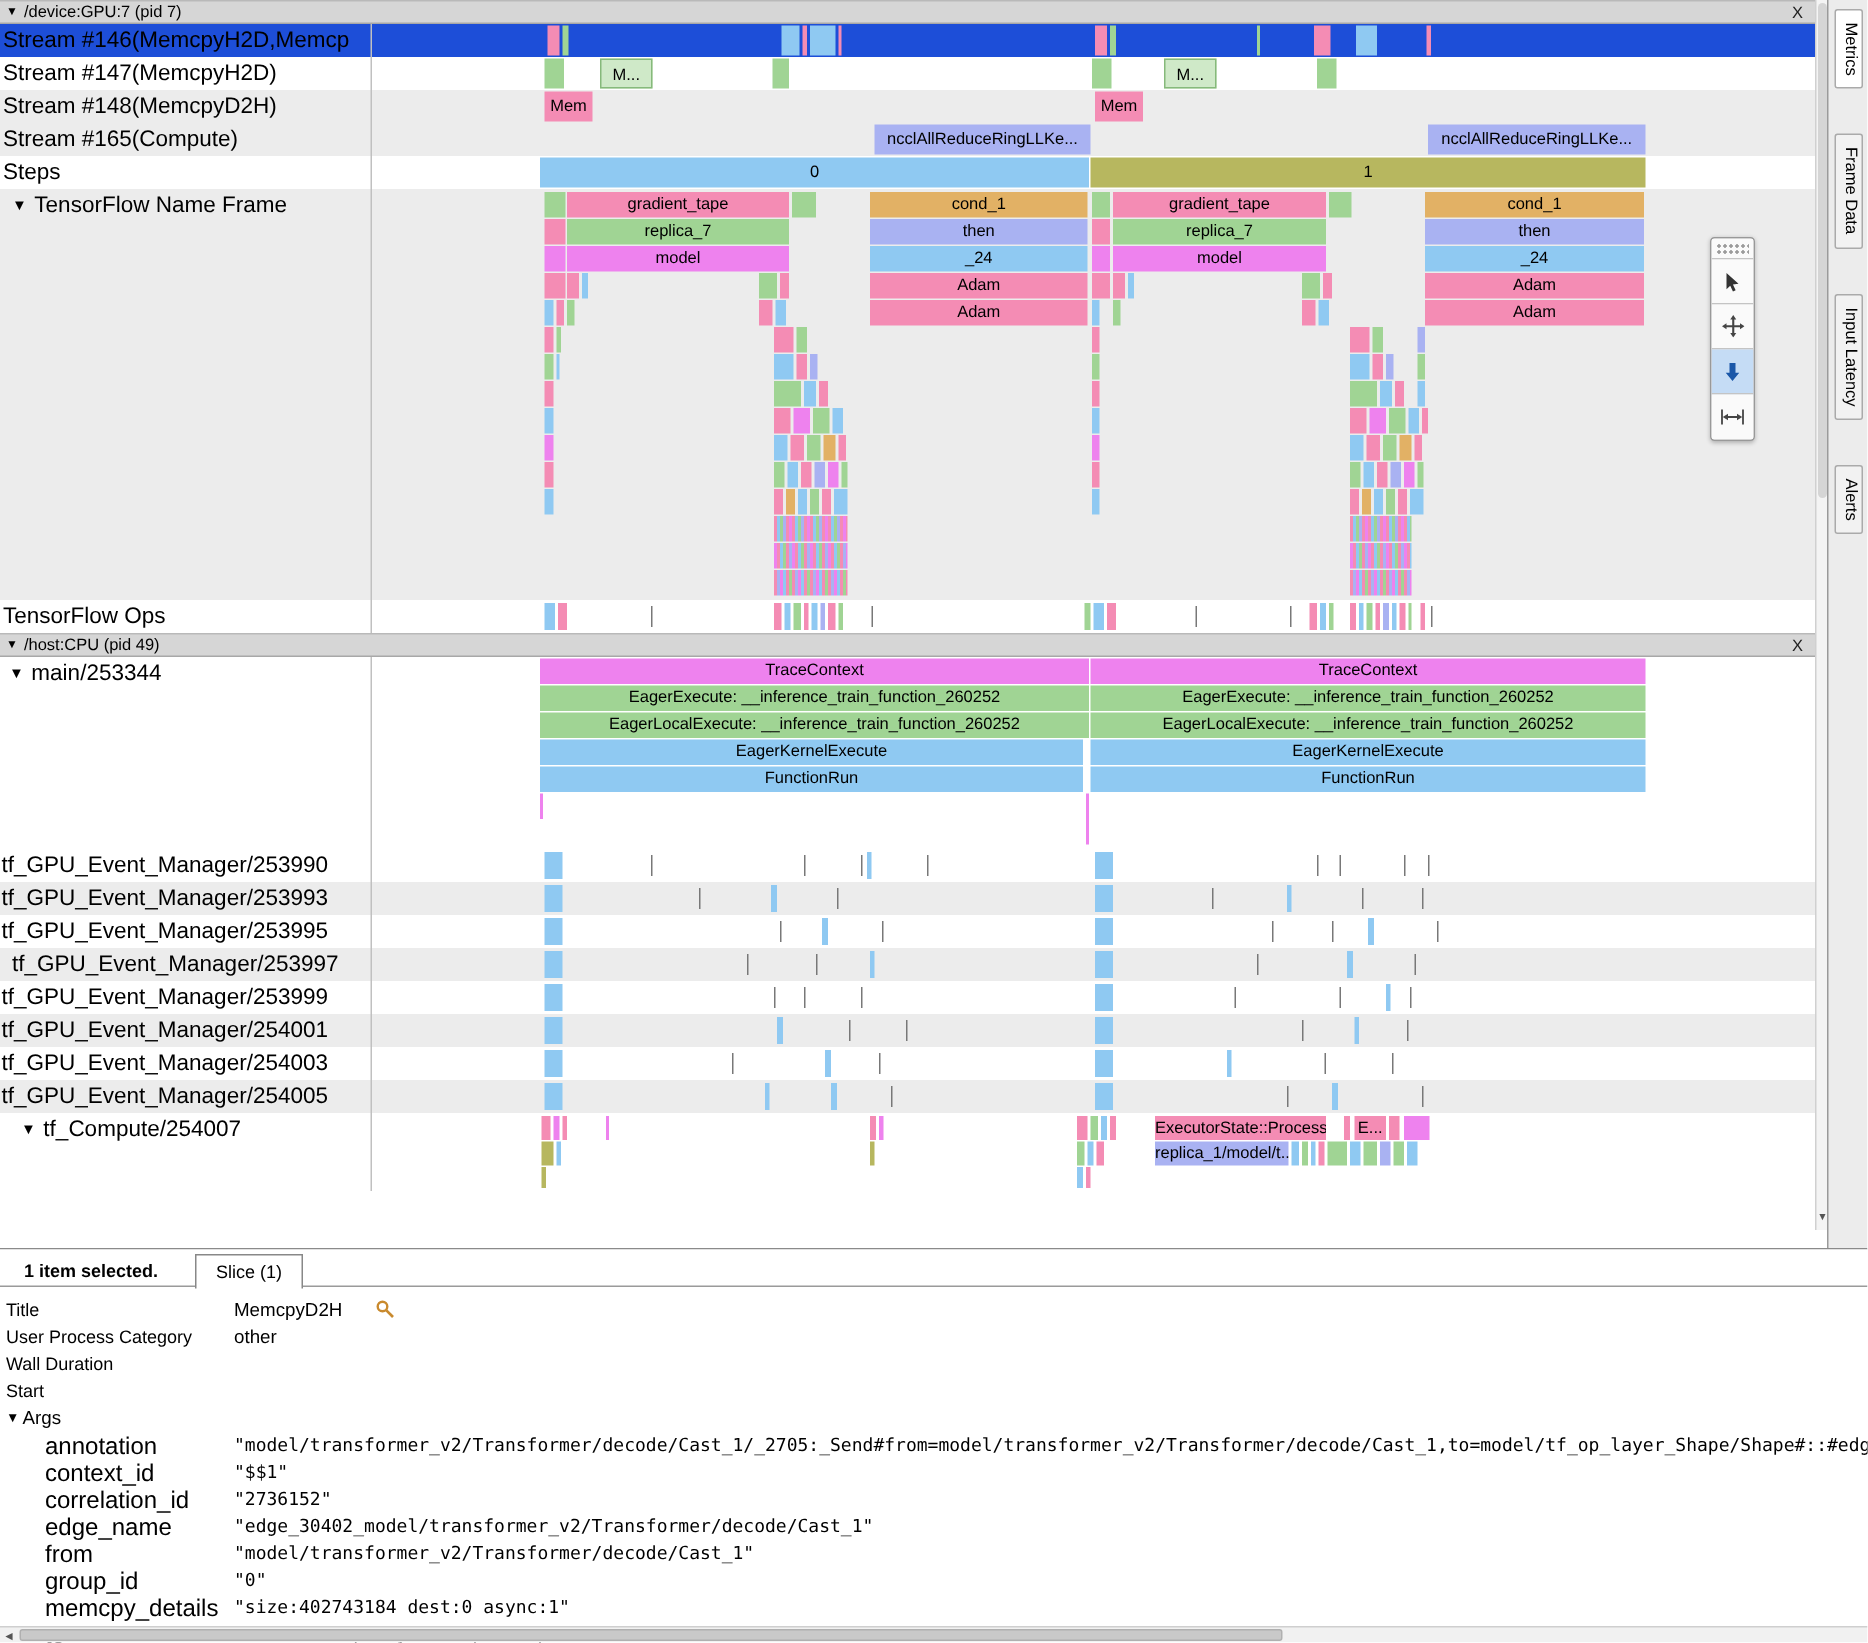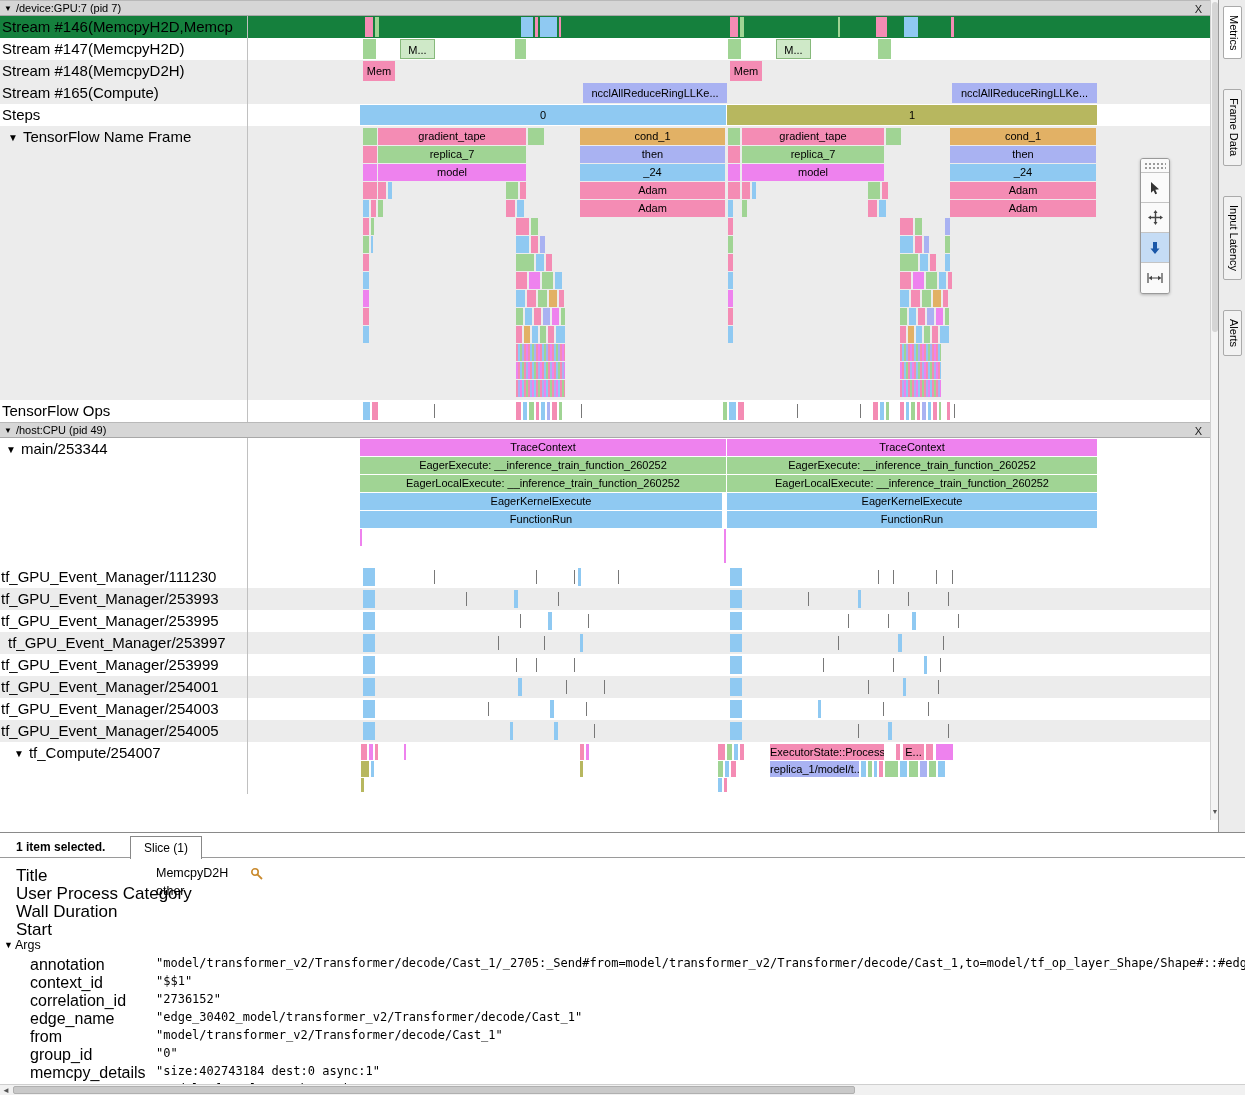--- a/index.html
+++ b/index.html
@@ -38,39 +38,39 @@
   .tool-btn.griprow{height:14px;}
   .grip{width:22px;height:8px;background-image:radial-gradient(#9b9b9b 1px, transparent 1.3px);background-size:4px 4px;}
 
   
   .bottom-panel{position:absolute;top:832px;left:0;width:1245px;height:263px;background:#fff;border-top:1px solid #8a8a8a;}
   .detail-tabbar{position:relative;height:25px;border-bottom:1px solid #9a9a9a;background:#fff;}
   .sel-summary{position:absolute;left:16px;top:7px;font-size:12px;font-weight:bold;}
   .slice-tab{position:absolute;left:130px;top:3px;height:23px;background:#fff;border:1px solid #888;border-bottom:none;padding:4px 13px 0;font-size:12px;z-index:2;}
   .detail-fields{position:relative;padding-top:6px;}
   .dfield{position:relative;height:18px;white-space:nowrap;}
-  .dlabel{position:absolute;left:16px;top:2px;font-size:17px;}
+  .dlabel{position:absolute;left:4px;top:2px;font-size:12px;}
   .arglabel{left:30px;font-size:16px;}
   .dvalue{position:absolute;left:156px;top:2px;font-size:12.5px;white-space:pre;}
   .dvalue.mono{font-family:"DejaVu Sans Mono",monospace;font-size:12px;}
   .search-ic{position:absolute;left:250px;top:2px;cursor:pointer;}
   .args-arrow{position:absolute;left:4px;top:4px;font-size:9px;}
   .args-label{position:absolute;left:15px;top:2px;font-size:12.5px;}
   .hscroll{position:absolute;left:0;bottom:0;width:1245px;height:11px;background:#f1f1f1;border-top:1px solid #cfcfcf;}
   .hleft{position:absolute;left:2px;top:1px;font-size:8px;color:#555;line-height:9px;cursor:pointer;}
   .hthumb{position:absolute;left:13px;top:1px;width:842px;height:8px;background:#c9c9c9;border:1px solid #b0b0b0;border-radius:2px;}
 </style>
 </head>
 <body>
 
 <div class="app">
   <div class="trace-area">
     <div class="trace-content" id="trace-content">
         <div class="sec-header"><span class="hdr-arrow">▼</span><span class="hdr-title">/device:GPU:7 (pid 7)</span><span class="xbtn">X</span></div>
-        <div class="trow" style="height: 22px; background: #15803d;">
+        <div class="trow" style="height: 22px; background: #1d4ed8;">
           <div class="trow-label" style="padding-left: 2px;"><span>Stream #146(MemcpyH2D,Memcp</span></div>
           <div class="trow-track">
             <div class="blk" style="left: 117px; top: 1px; width: 8px; height: 20px; line-height: 20px; background: rgb(244, 140, 180);"></div>
             <div class="blk" style="left: 127px; top: 1px; width: 4px; height: 20px; line-height: 20px; background: rgb(160, 212, 148);"></div>
             <div class="blk" style="left: 273px; top: 1px; width: 12px; height: 20px; line-height: 20px; background: rgb(143, 201, 242);"></div>
             <div class="blk" style="left: 287px; top: 1px; width: 3px; height: 20px; line-height: 20px; background: rgb(244, 140, 180);"></div>
             <div class="blk" style="left: 292px; top: 1px; width: 17px; height: 20px; line-height: 20px; background: rgb(143, 201, 242);"></div>
             <div class="blk" style="left: 311px; top: 1px; width: 2px; height: 20px; line-height: 20px; background: rgb(244, 140, 180);"></div>
             <div class="blk" style="left: 482px; top: 1px; width: 8px; height: 20px; line-height: 20px; background: rgb(244, 140, 180);"></div>
             <div class="blk" style="left: 492px; top: 1px; width: 4px; height: 20px; line-height: 20px; background: rgb(160, 212, 148);"></div>
@@ -291,21 +291,21 @@
             <div class="blk" style="left: 479px; top: 37px; width: 370px; height: 17px; line-height: 17px; background: rgb(160, 212, 148);">EagerLocalExecute: __inference_train_function_260252</div>
             <div class="blk" style="left: 112px; top: 55px; width: 362px; height: 17px; line-height: 17px; background: rgb(143, 201, 242);">EagerKernelExecute</div>
             <div class="blk" style="left: 479px; top: 55px; width: 370px; height: 17px; line-height: 17px; background: rgb(143, 201, 242);">EagerKernelExecute</div>
             <div class="blk" style="left: 112px; top: 73px; width: 362px; height: 17px; line-height: 17px; background: rgb(143, 201, 242);">FunctionRun</div>
             <div class="blk" style="left: 479px; top: 73px; width: 370px; height: 17px; line-height: 17px; background: rgb(143, 201, 242);">FunctionRun</div>
             <div class="blk" style="left: 112px; top: 91px; width: 2px; height: 17px; line-height: 17px; background: rgb(238, 130, 238);"></div>
             <div class="blk" style="left: 476px; top: 91px; width: 2px; height: 34px; line-height: 34px; background: rgb(238, 130, 238);"></div>
           </div>
         </div>
         <div class="trow" style="height: 22px; background: rgb(255, 255, 255);">
-          <div class="trow-label" style="padding-left: 1px;"><span>tf_GPU_Event_Manager/111230</span></div>
+          <div class="trow-label" style="padding-left: 1px;"><span>tf_GPU_Event_Manager/253990</span></div>
           <div class="trow-track">
             <div class="blk" style="left: 115px; top: 2px; width: 12px; height: 18px; line-height: 18px; background: rgb(143, 201, 242);"></div>
             <div class="blk tick" style="left: 186px; top: 4px; width: 1px; height: 14px; line-height: 14px; background: rgb(120, 120, 120);"></div>
             <div class="blk tick" style="left: 288px; top: 4px; width: 1px; height: 14px; line-height: 14px; background: rgb(120, 120, 120);"></div>
             <div class="blk tick" style="left: 326px; top: 4px; width: 1px; height: 14px; line-height: 14px; background: rgb(120, 120, 120);"></div>
             <div class="blk" style="left: 330px; top: 2px; width: 3px; height: 18px; line-height: 18px; background: rgb(143, 201, 242);"></div>
             <div class="blk tick" style="left: 370px; top: 4px; width: 1px; height: 14px; line-height: 14px; background: rgb(120, 120, 120);"></div>
             <div class="blk" style="left: 482px; top: 2px; width: 12px; height: 18px; line-height: 18px; background: rgb(143, 201, 242);"></div>
             <div class="blk tick" style="left: 630px; top: 4px; width: 1px; height: 14px; line-height: 14px; background: rgb(120, 120, 120);"></div>
             <div class="blk tick" style="left: 645px; top: 4px; width: 1px; height: 14px; line-height: 14px; background: rgb(120, 120, 120);"></div>

